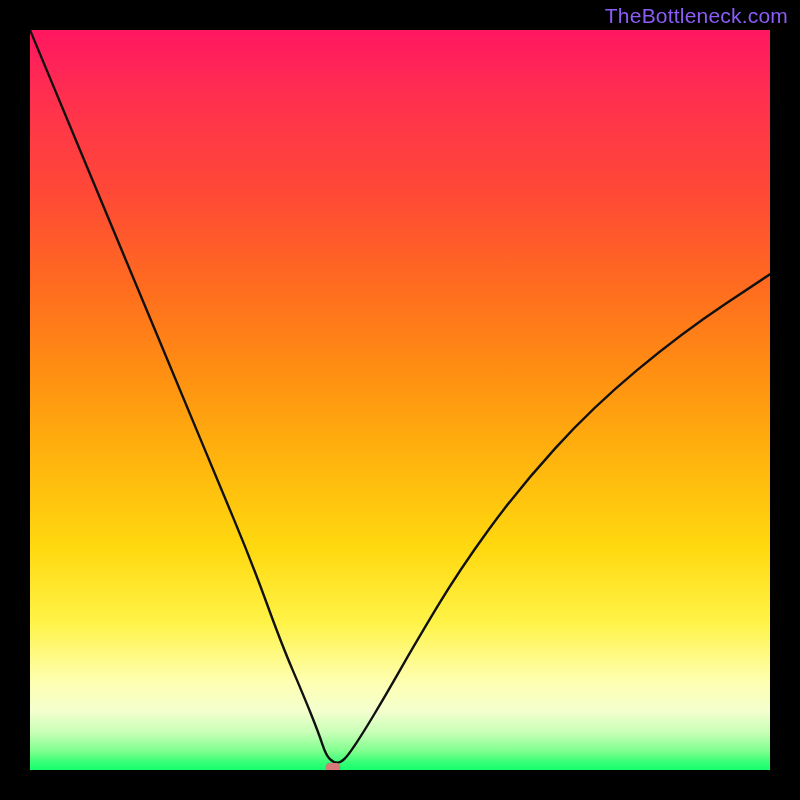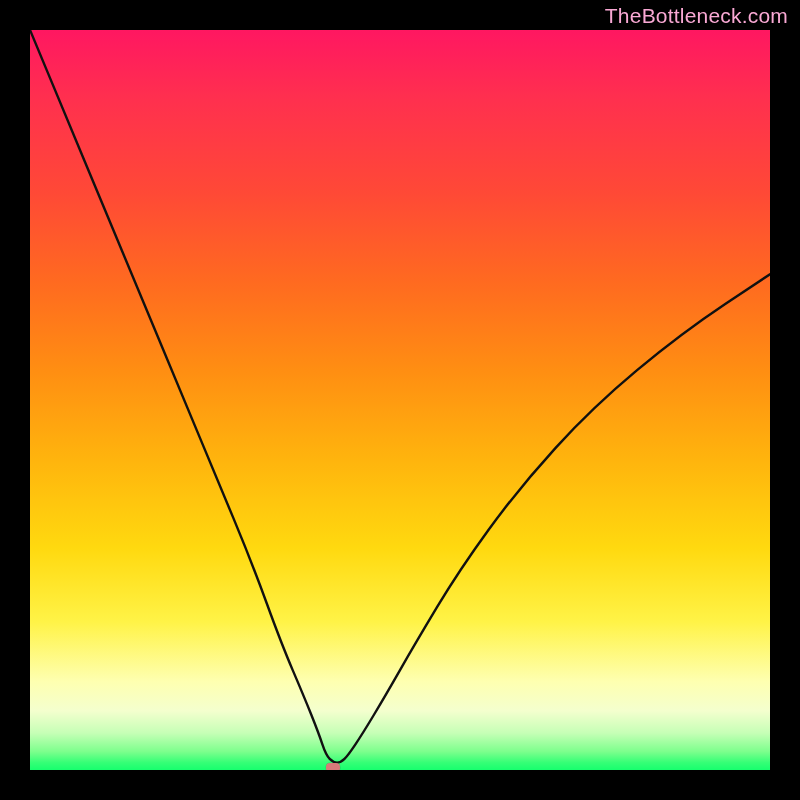--- a/index.html
+++ b/index.html
@@ -65,21 +65,21 @@
     width: 14px;
     height: 9px;
     border-radius: 4px;
     background: #d87a79;
     box-shadow: 0 0 0 0.5px rgba(0,0,0,0.15);
   }
   .watermark {
     position: absolute;
     top: 4px;
     right: 12px;
-    color: #f9a8d4;
+    color: #8b5cf6;
     font-size: 21px;
     font-weight: 500;
     letter-spacing: 0.2px;
     user-select: none;
   }
 </style>
 </head>
 <body>
 
 <div class="frame">

